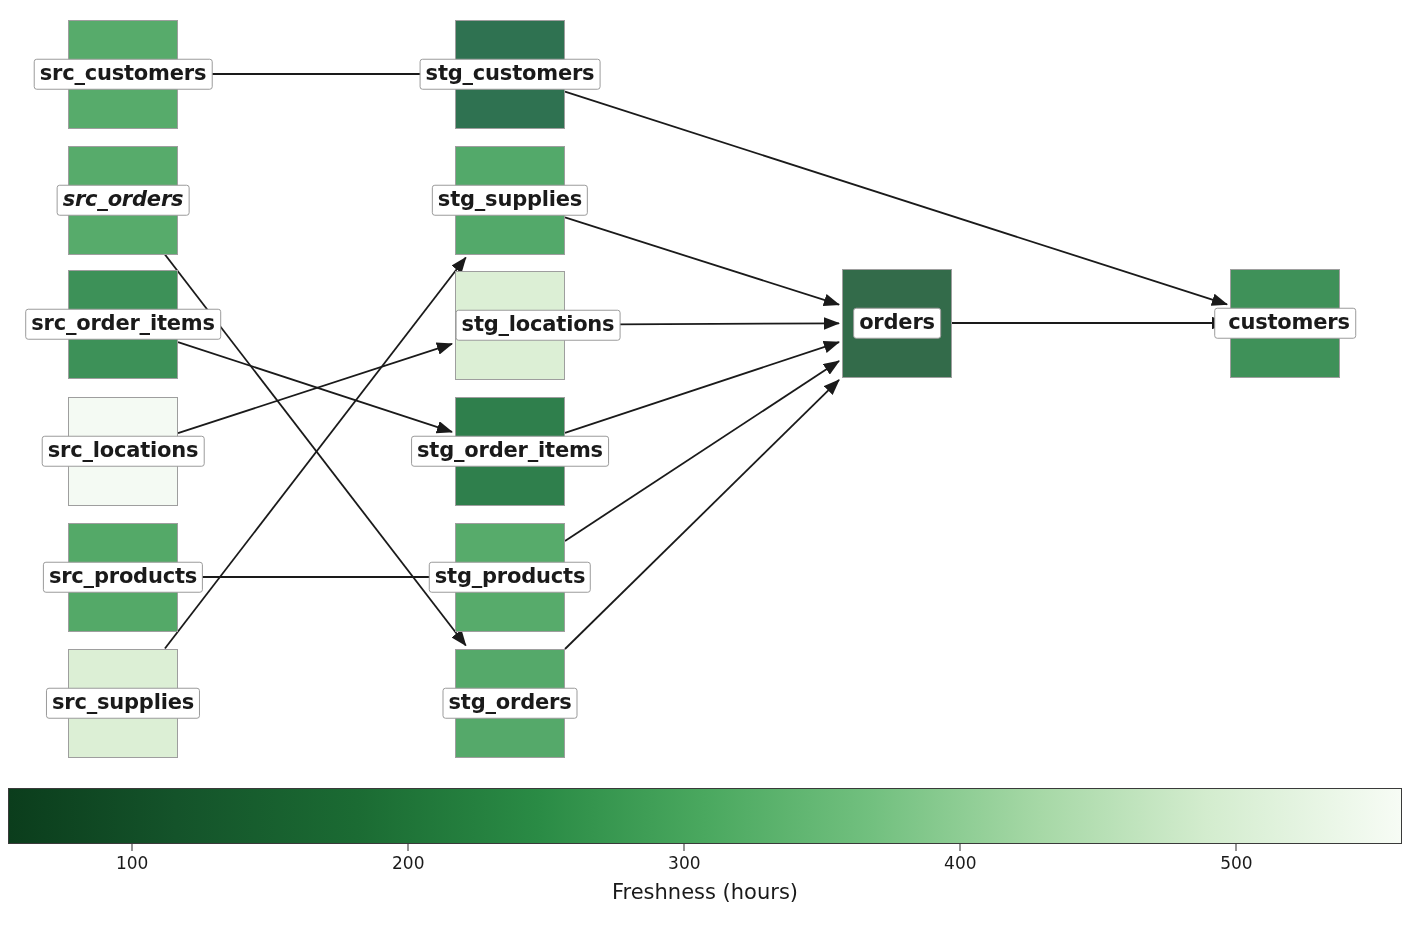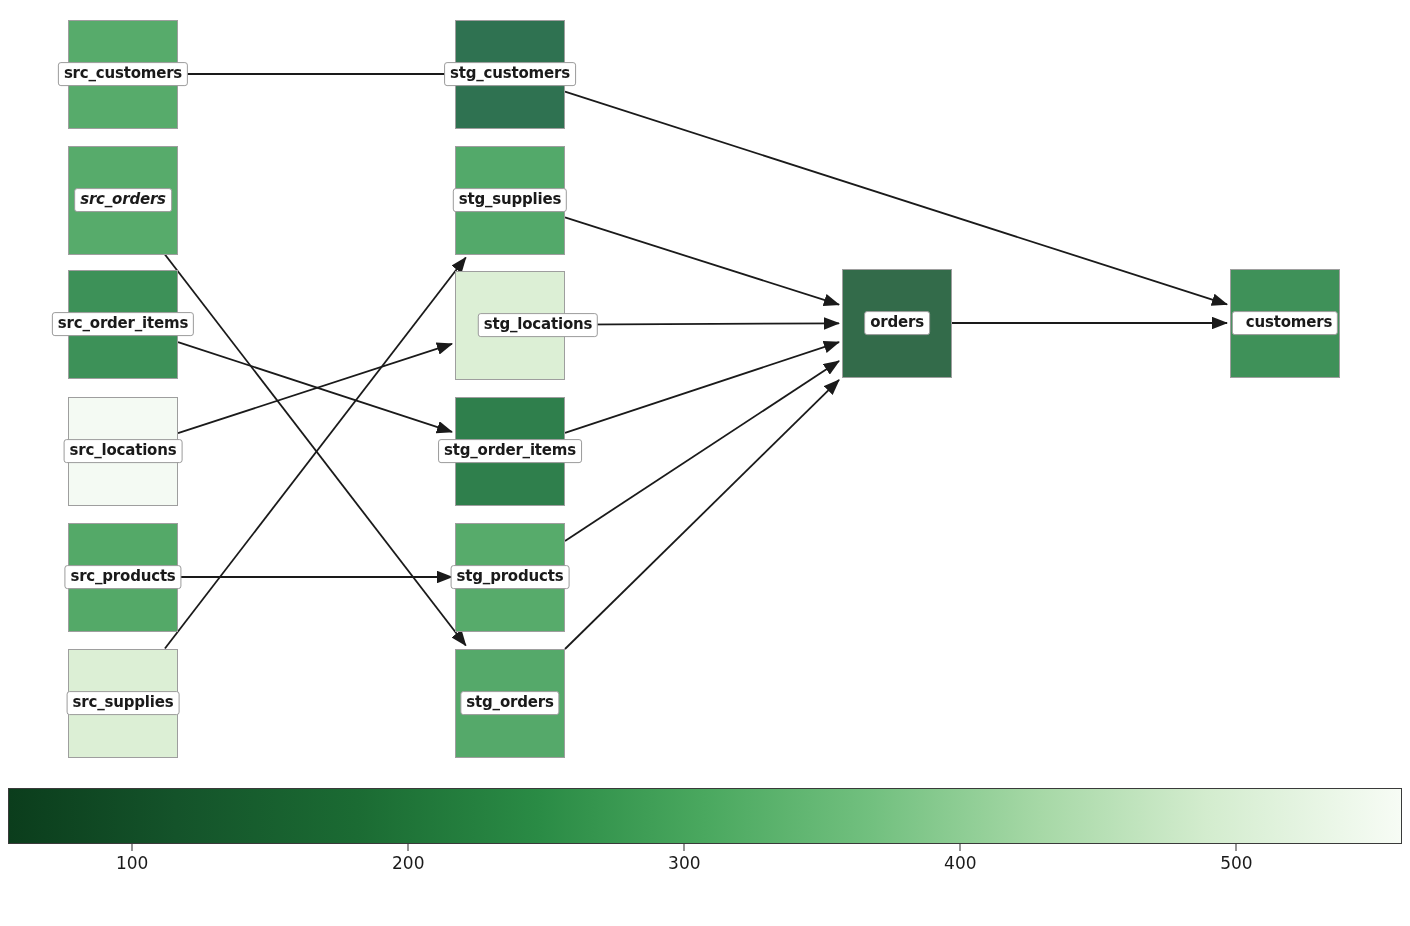--- a/index.html
+++ b/index.html
@@ -34,21 +34,21 @@
     box-sizing: border-box;
     border: 1.2px solid #9e9e9e;
   }
   .node-label {
     position: absolute;
     transform: translate(-50%, -50%);
     background: #ffffff;
     border: 1.3px solid #9b9b9b;
     border-radius: 3px;
     padding: 2px 5px 3px 5px;
-    font-size: 15px;
+    font-size: 21px;
     font-weight: bold;
     color: #1a1a1a;
     white-space: nowrap;
     line-height: 1.12;
     letter-spacing: -0.2px;
   }
   
   #colorbar-wrap {
     position: absolute;
     left: 8px;
@@ -160,14 +160,15 @@
         <div class="cb-tick" style="left: 400.257px;"></div>
         <div class="cb-ticklabel" style="left: 400.257px;">200</div>
         <div class="cb-tick" style="left: 676.297px;"></div>
         <div class="cb-ticklabel" style="left: 676.297px;">300</div>
         <div class="cb-tick" style="left: 952.337px;"></div>
         <div class="cb-ticklabel" style="left: 952.337px;">400</div>
         <div class="cb-tick" style="left: 1228.38px;"></div>
         <div class="cb-ticklabel" style="left: 1228.38px;">500</div>
       </div>
   </div>
+  <div id="cb-axis-title">Freshness (hours)</div>
 
 </div>
 
 </body></html>

